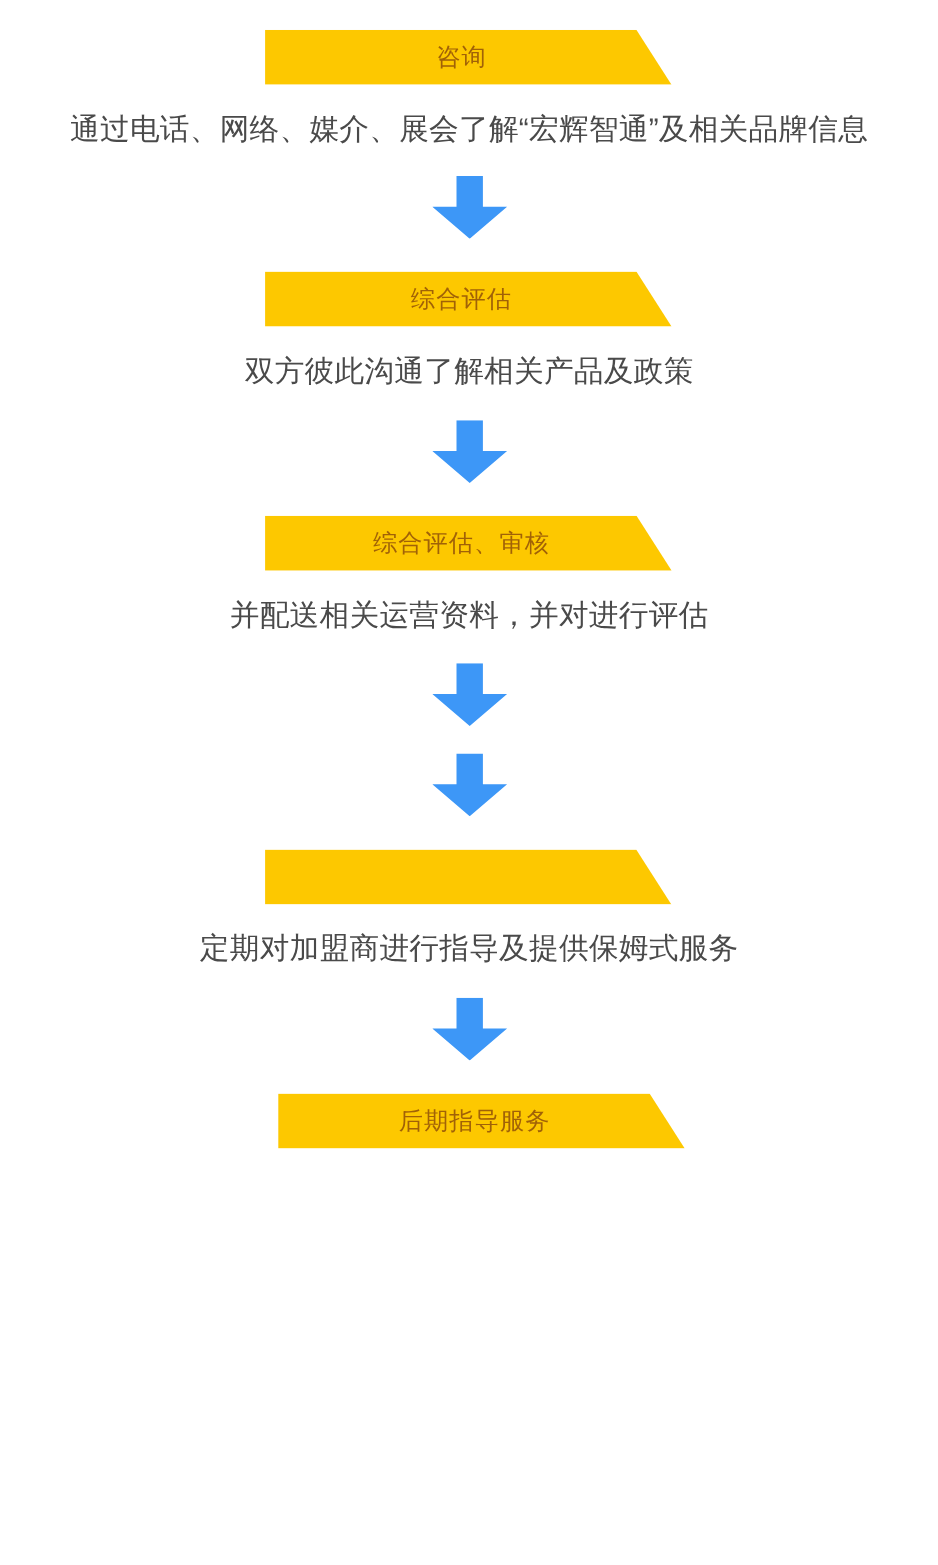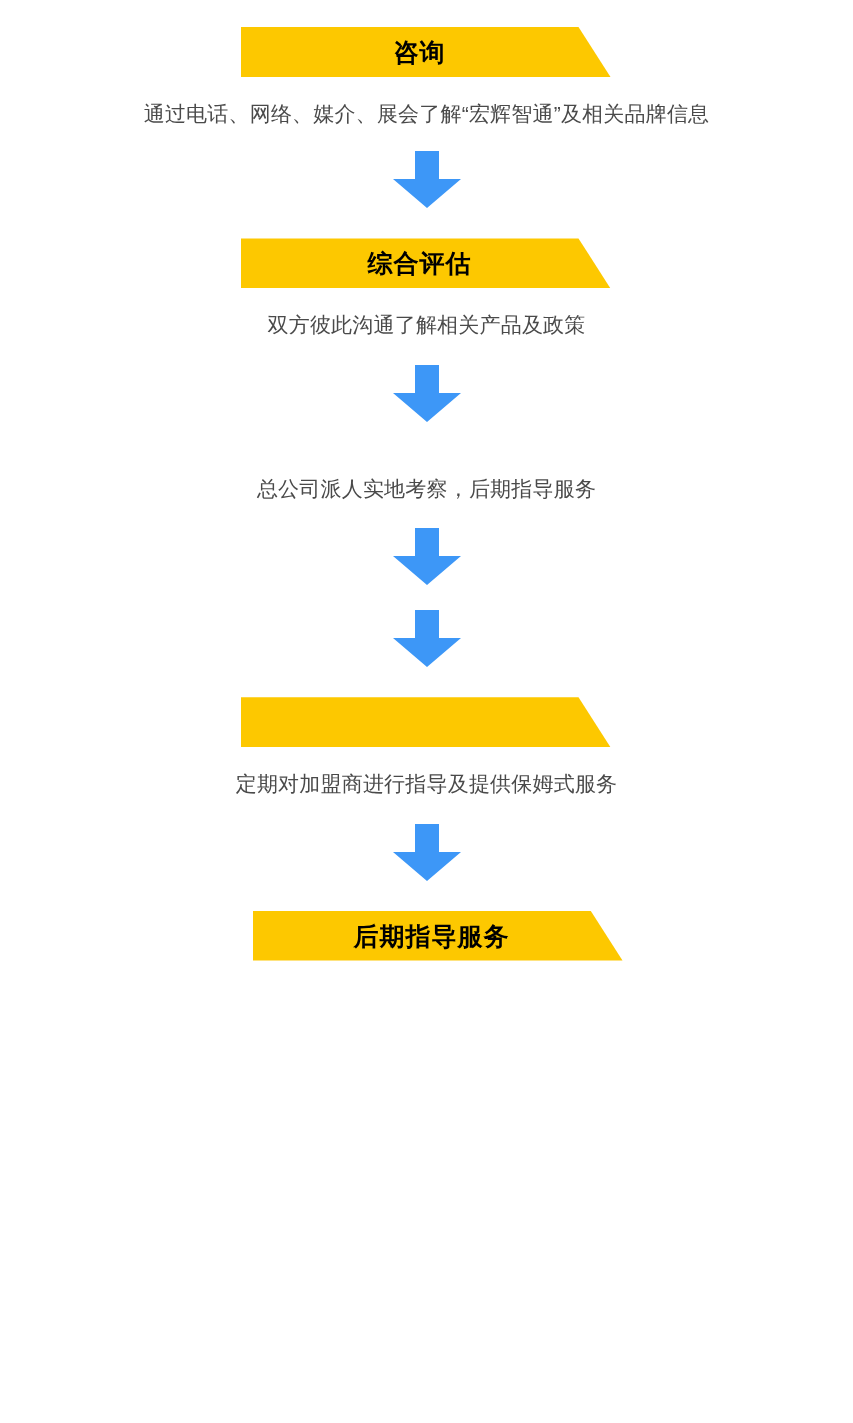--- a/index.html
+++ b/index.html
@@ -42,30 +42,30 @@
     top: 0;
     width: 370px;
     height: 50px;
     background: #fdc800;
     -webkit-clip-path: polygon(0 0, 338px 0, 100% 100%, 0 100%);
     clip-path: polygon(0 0, 338px 0, 100% 100%, 0 100%);
   }
   .banner-title {
     position: relative;
     z-index: 2;
-    color: #000000;
-    font-size: 25px;
-    font-weight: 700;
+    color: #a16207;
+    font-size: 22px;
+    font-weight: 400;
     letter-spacing: 1px;
     line-height: 50px;
     margin-right: 12px;
   }
   .desc {
     color: #4a4a4a;
-    font-size: 21px;
+    font-size: 27px;
     font-weight: 400;
     letter-spacing: 0.2px;
     text-align: right;
     line-height: 1.4;
     margin-top: 22px;
     white-space: nowrap;
   }
   .arrow-wrap {
     width: 853px;
     display: flex;
@@ -114,21 +114,25 @@
     <div class="desc">双方彼此沟通了解相关产品及政策</div>
   </div>
 
   <div class="arrow-wrap gap-1">
     <svg class="arrow" width="68" height="57" viewBox="0 0 68 57">
       <polygon points="22,0 46,0 46,28 68,28 34,57 0,28 22,28" fill="#3d97f7"></polygon>
     </svg>
   </div>
 
   <div class="step step-2">
-    <div class="desc">总公司派人实地考察，后期指导服务</div>
+    <div class="banner">
+      <div class="banner-shape"></div>
+      <div class="banner-title">综合评估、审核</div>
+    </div>
+    <div class="desc">并配送相关运营资料，并对进行评估</div>
   </div>
 
   <div class="arrow-wrap gap-2">
     <svg class="arrow" width="68" height="57" viewBox="0 0 68 57">
       <polygon points="22,0 46,0 46,28 68,28 34,57 0,28 22,28" fill="#3d97f7"></polygon>
     </svg>
   </div>
 
 
   <div class="arrow-wrap gap-3">

